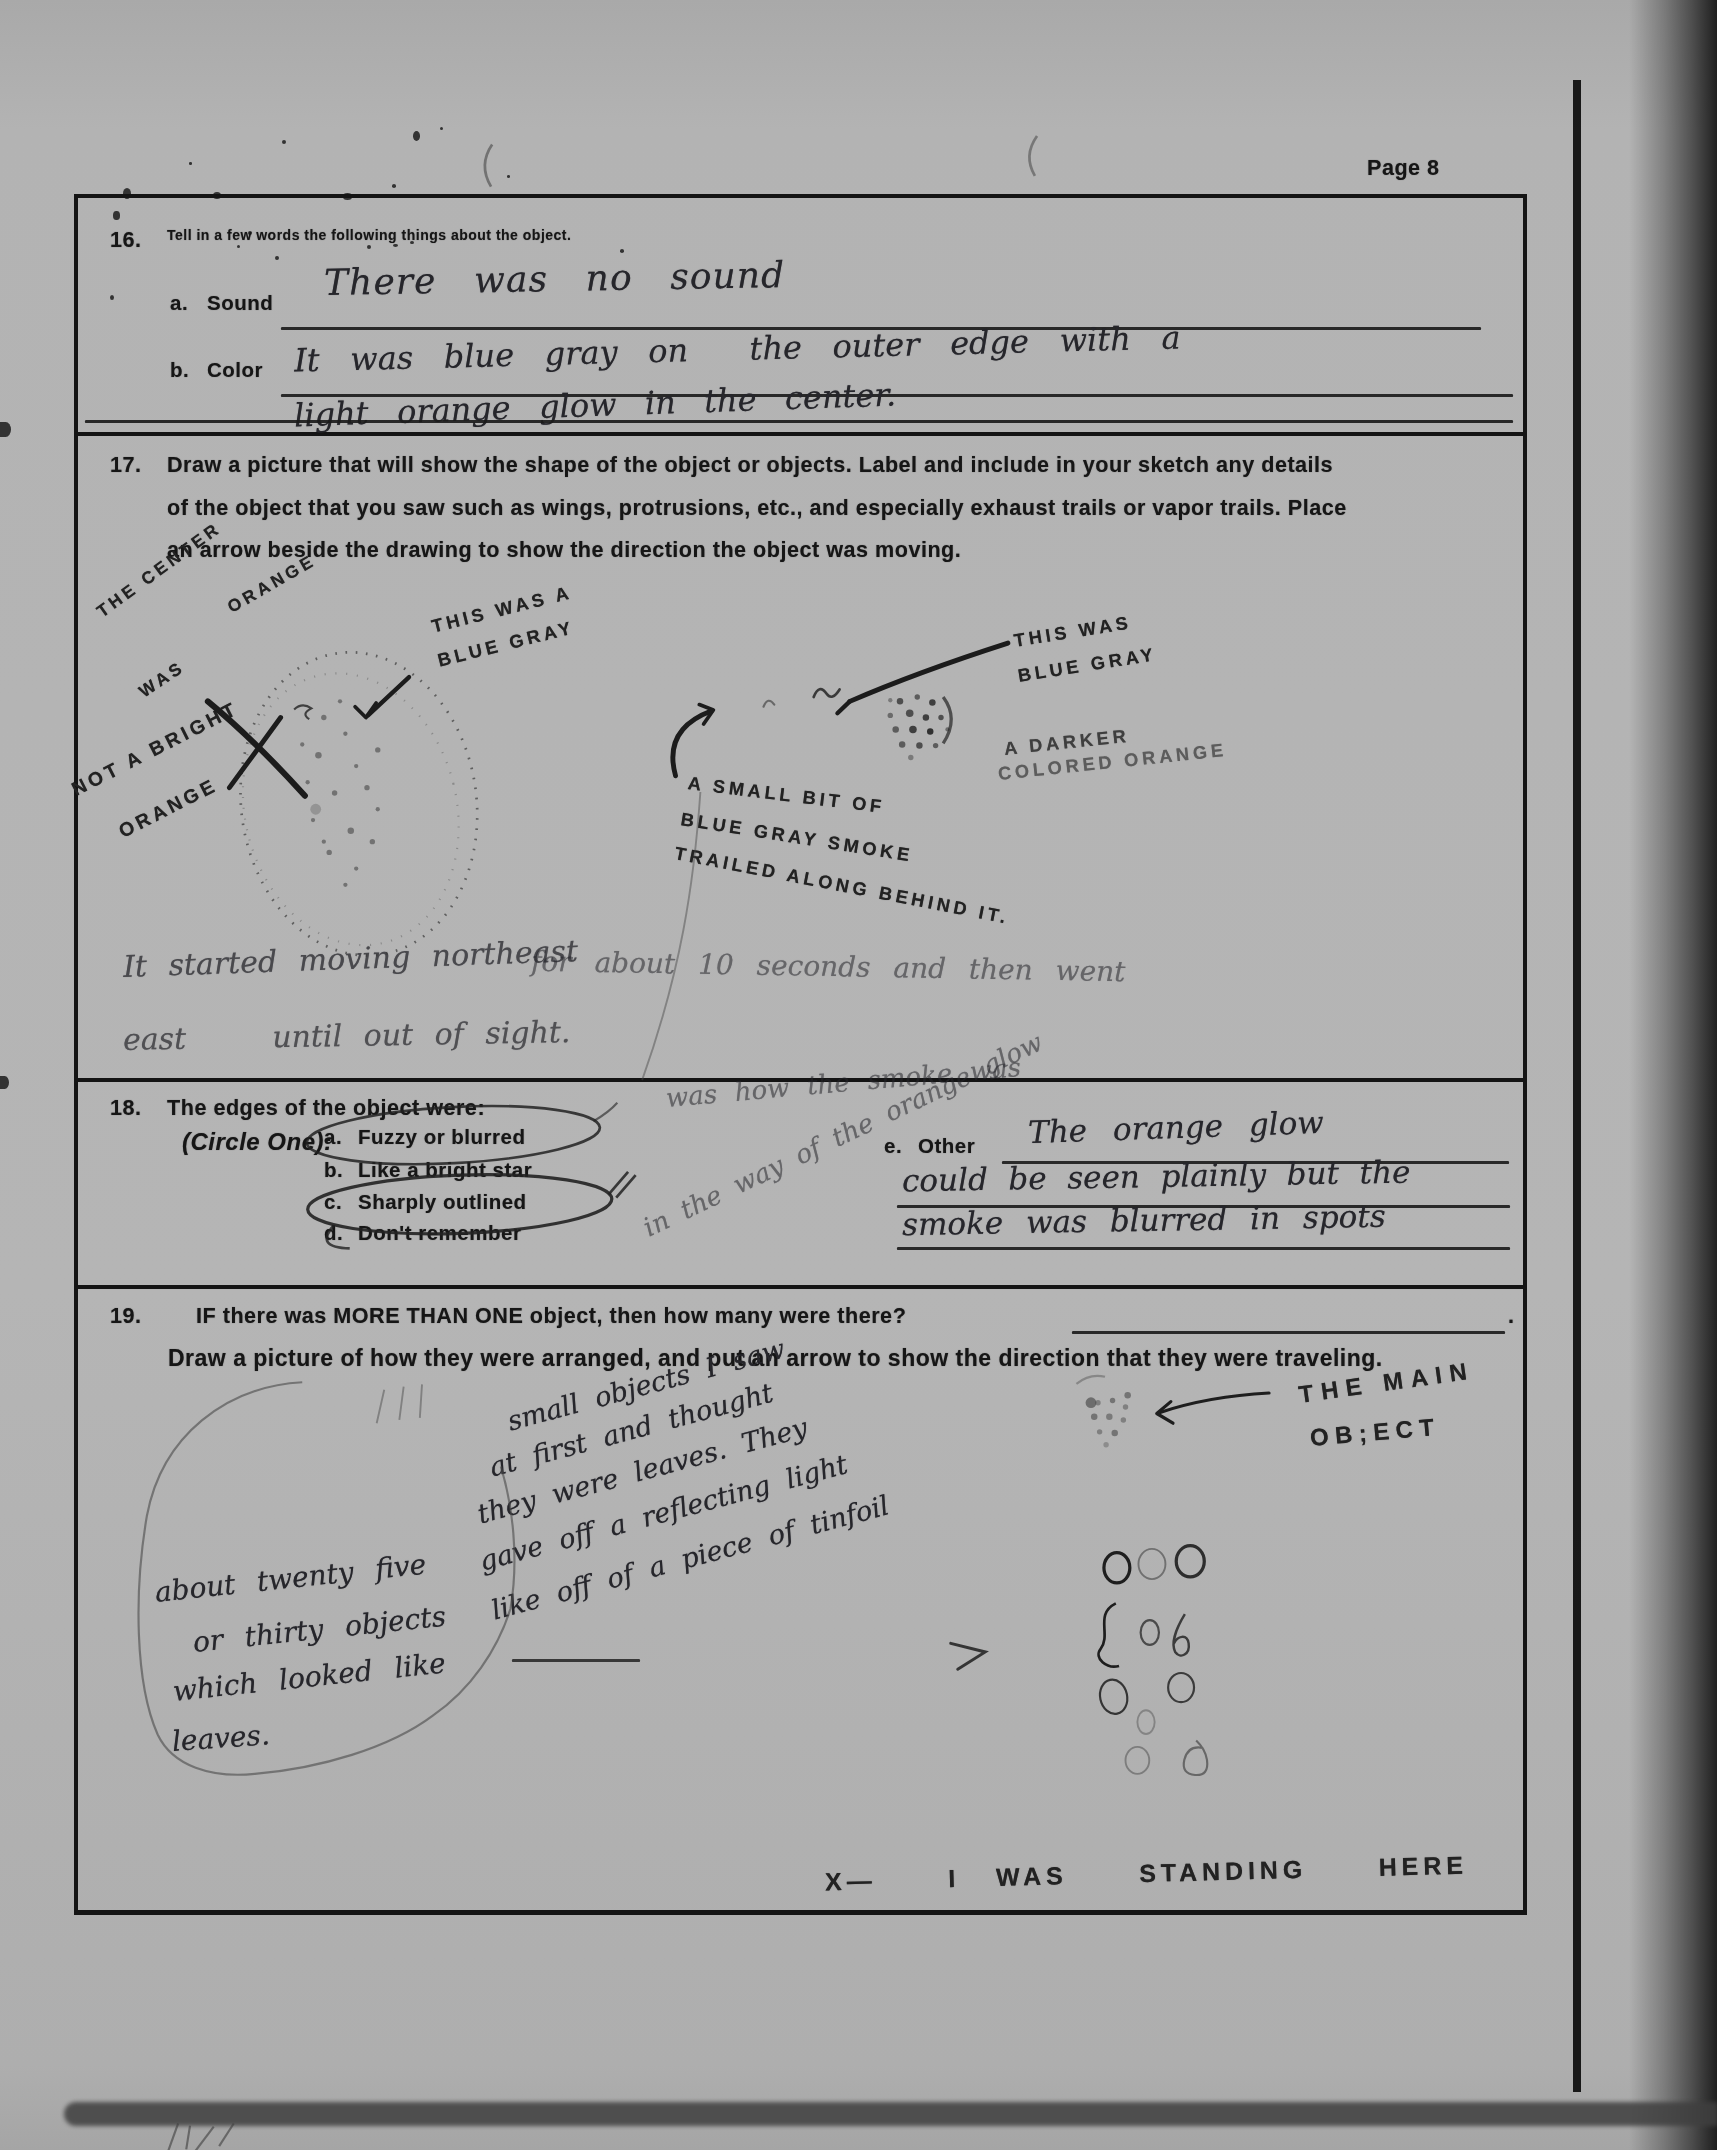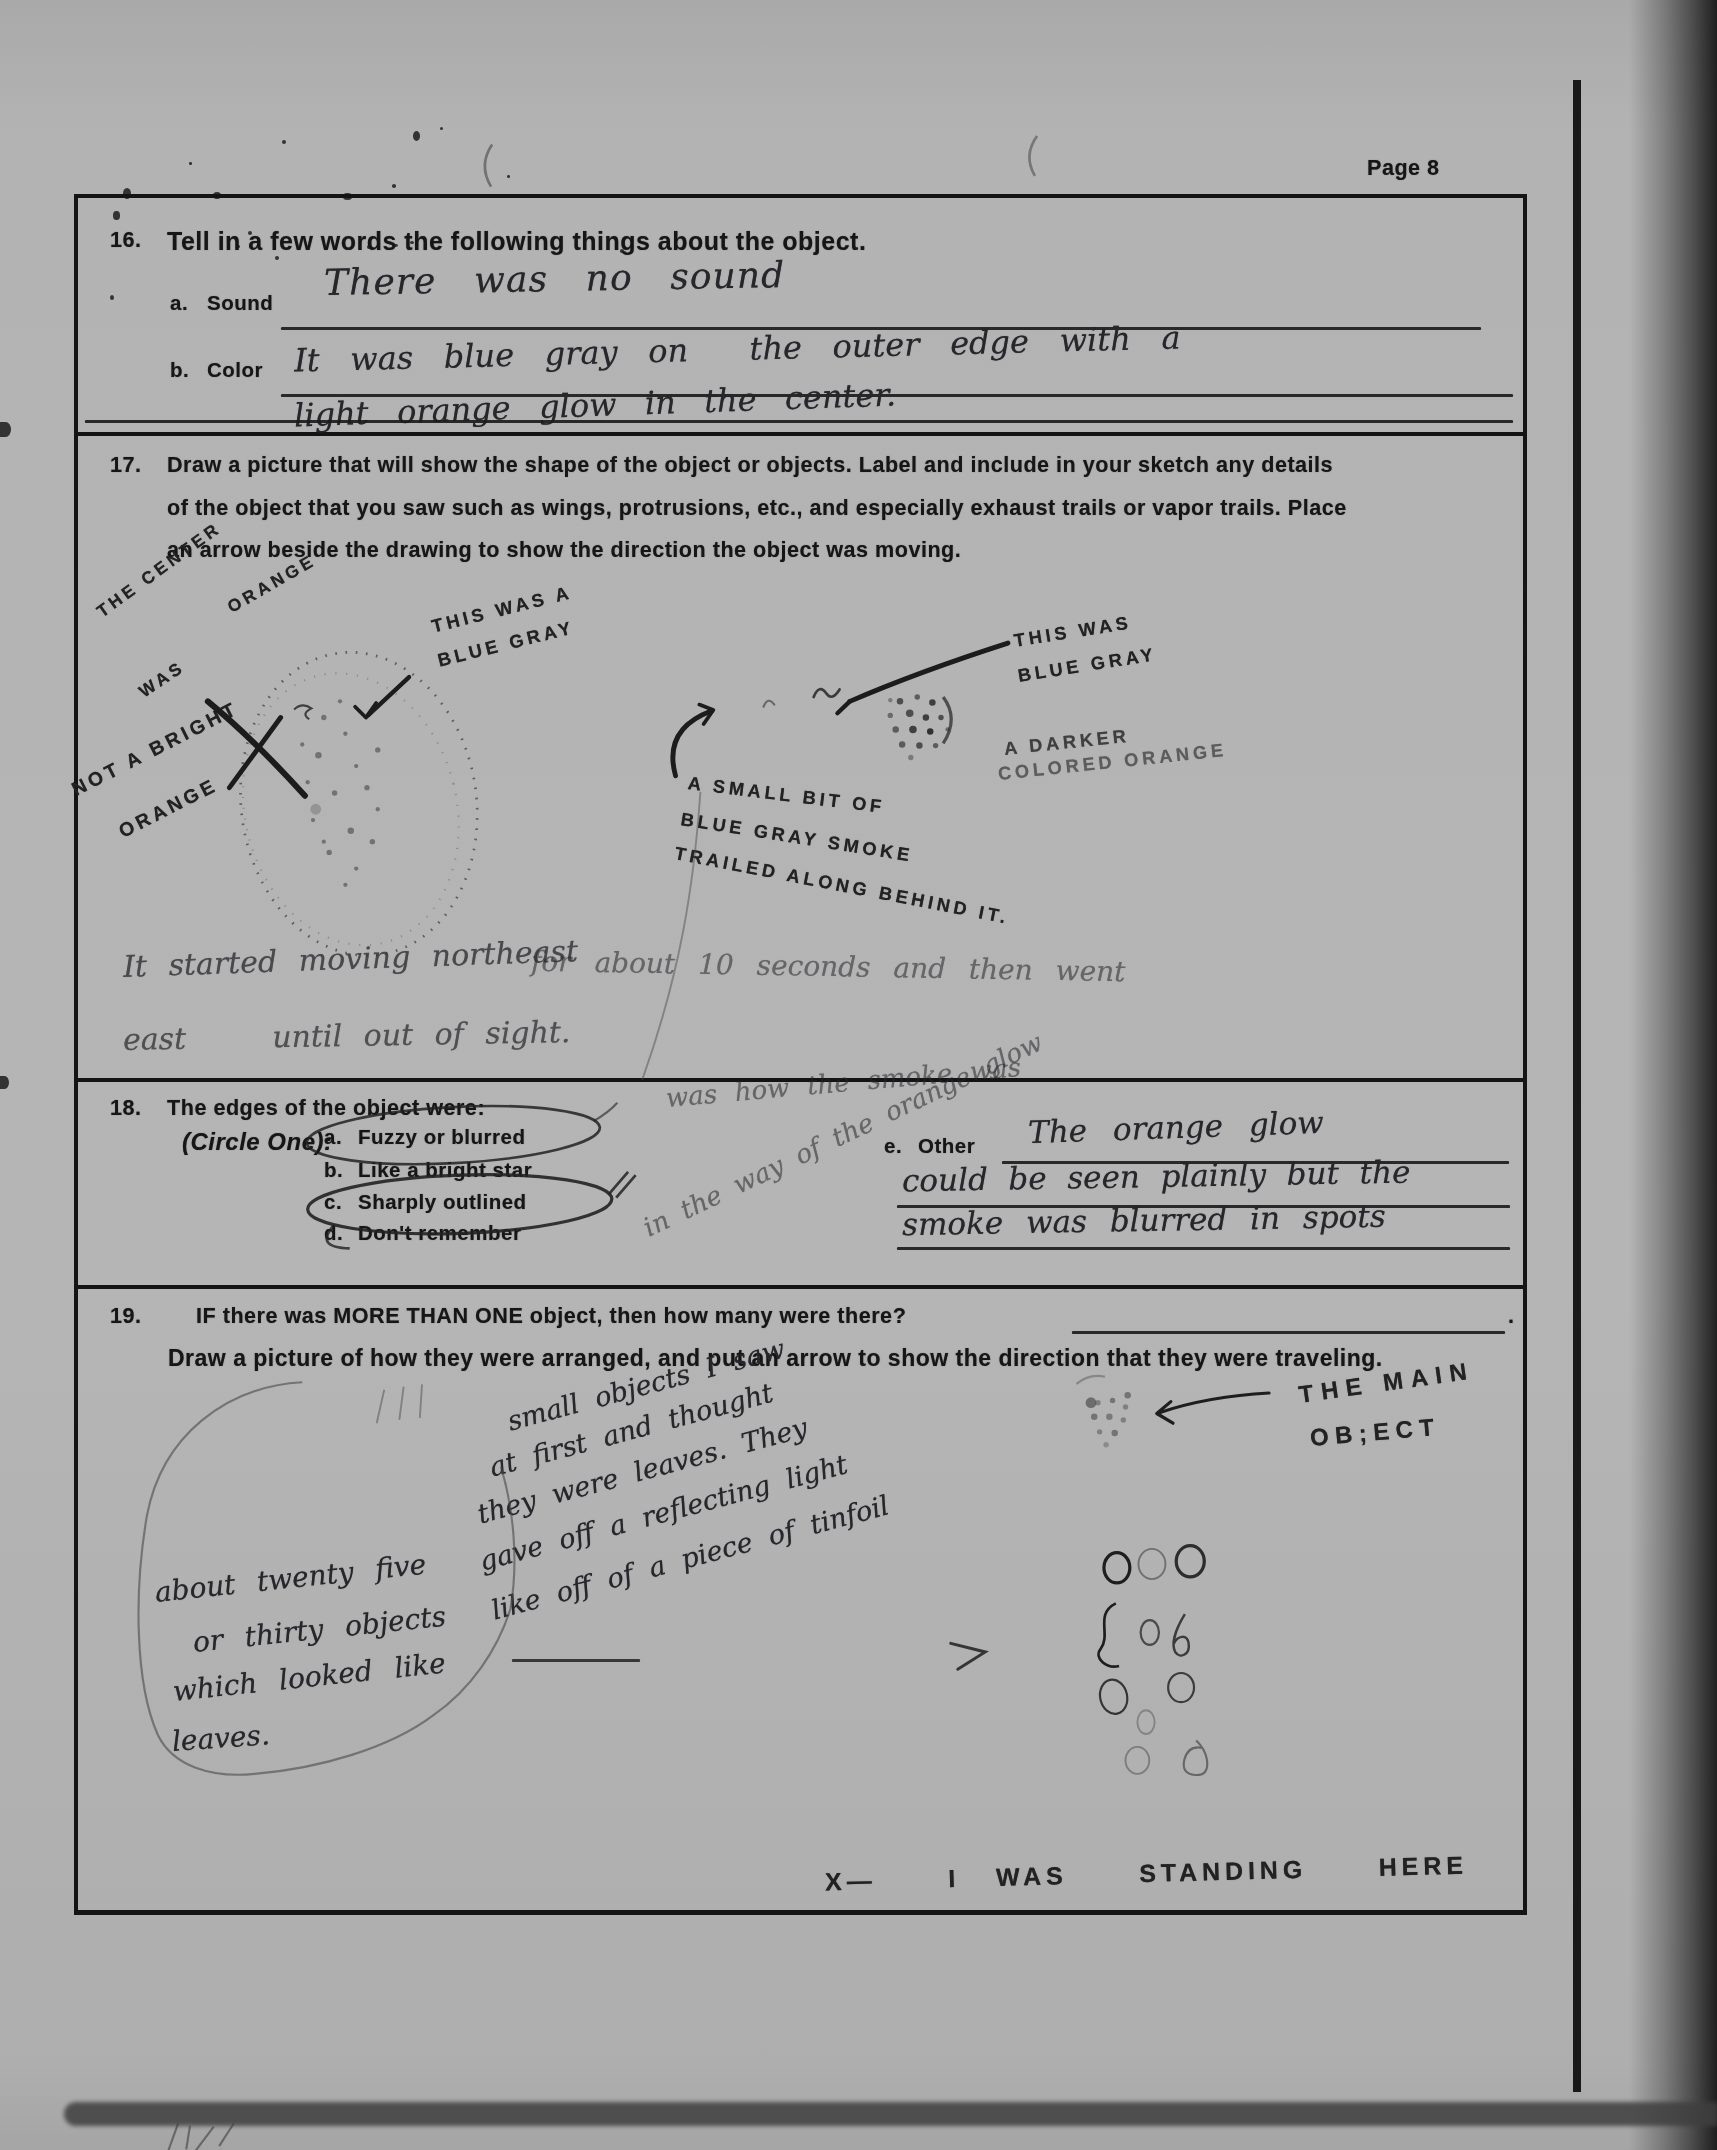--- a/index.html
+++ b/index.html
@@ -51,21 +51,21 @@
 
   <div class="abs bx" style="left:74px;top:194px;width:1453px;height:4.3px;"></div>
   <div class="abs bx" style="left:74px;top:1910px;width:1453px;height:4.9px;"></div>
   <div class="abs bx" style="left:74px;top:194px;width:4.3px;height:1720px;"></div>
   <div class="abs bx" style="left:1523px;top:194px;width:4.3px;height:1720px;"></div>
   <div class="abs bx" style="left:74px;top:432px;width:1453px;height:3.8px;"></div>
   <div class="abs bx" style="left:74px;top:1078px;width:1453px;height:3.8px;"></div>
   <div class="abs bx" style="left:74px;top:1285px;width:1453px;height:3.8px;"></div>
 
   <span class="abs ft" style="left:110px;top:227px;font-size:21.6px;">16.</span>
-  <span class="abs ft" style="left:167px;top:227px;font-size:25px;">Tell in a few words the following things about the object.</span>
+  <span class="abs ft" style="left:167px;top:227px;font-size:14px;">Tell in a few words the following things about the object.</span>
 
   <span class="abs ft" style="left:170px;top:291px;font-size:20.5px;">a.</span>
   <span class="abs ft" style="left:207px;top:291px;font-size:20.5px;">Sound</span>
   <span class="abs hw" style="left:324px;top:258px;font-size:36px;word-spacing:25px;letter-spacing:1.1px;transform:rotate(-1deg);">There was no sound</span>
   <div class="abs ul" style="left:281px;top:327px;width:1200px;height:3.2px;"></div>
 
   <span class="abs ft" style="left:170px;top:358px;font-size:20.5px;">b.</span>
   <span class="abs ft" style="left:207px;top:358px;font-size:20.5px;">Color</span>
   <span class="abs hw" style="left:294px;top:330px;font-size:32px;word-spacing:20.5px;transform:rotate(-1.5deg);">It was blue gray on  the outer edge with a</span>
   <div class="abs ul" style="left:281px;top:394px;width:1232px;height:3.2px;"></div>

